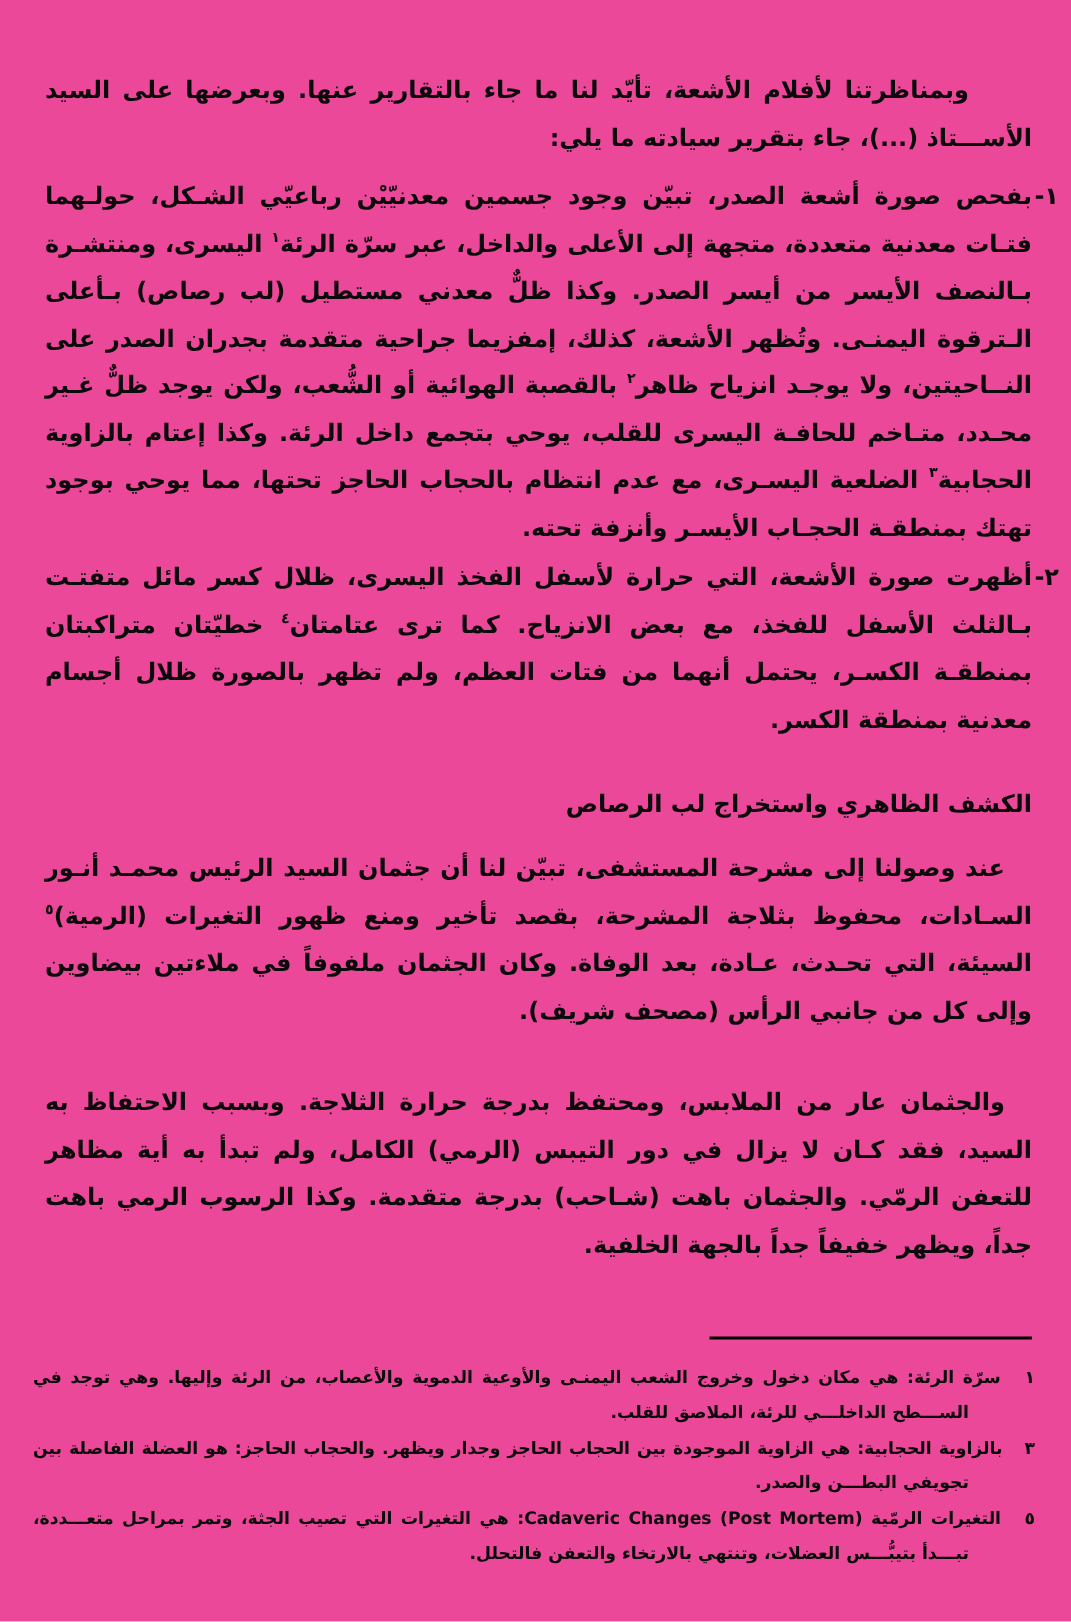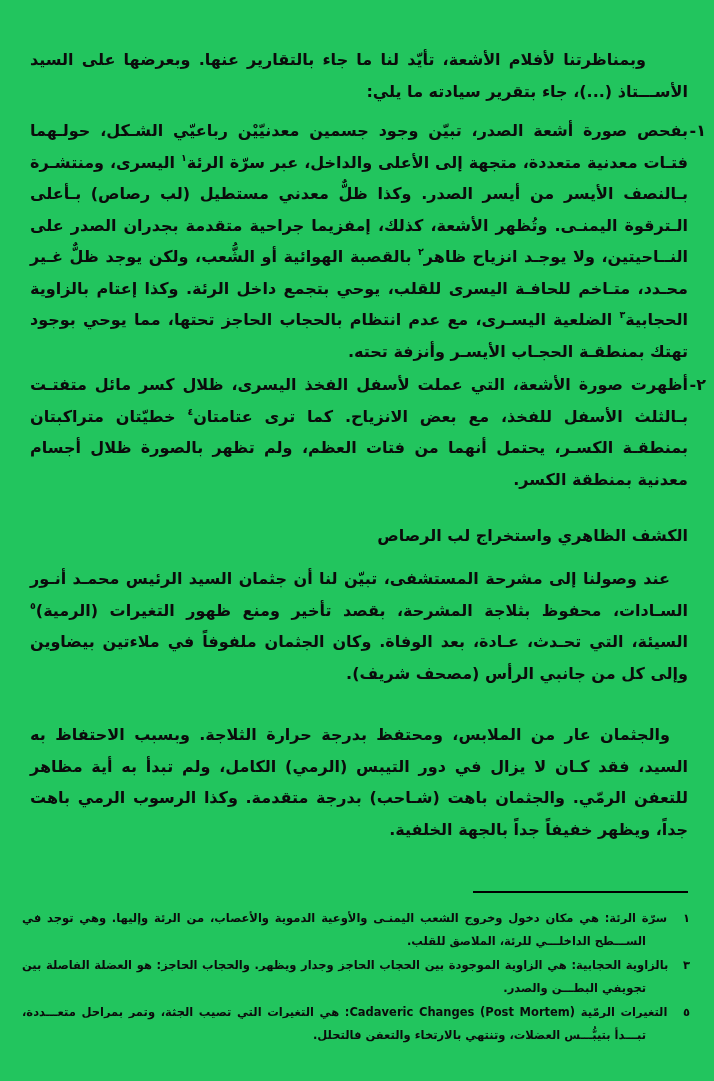--- a/index.html
+++ b/index.html
@@ -1,21 +1,21 @@
 <!DOCTYPE html>
 <html lang="ar" dir="rtl"><head>
 <meta charset="utf-8">
 <style>
   html, body { margin: 0; padding: 0; background: #ffffff; }
   .page {
     position: relative;
     width: 714px;
     height: 1081px;
     margin: 0 auto;
-    background: #22c55e;
+    background: #ec4899;
     box-sizing: border-box;
     padding: 44px 14px 0 30px;
     direction: rtl;
     font-family: "DejaVu Sans", sans-serif;
     font-weight: 700;
     color: #0b0b0b;
     overflow: hidden;
   }
   .body-text {
     font-size: 16px;
@@ -62,21 +62,21 @@
 
   <p class="body-text intro"><span>وبمناظرتنا لأفلام الأشعة، تأيّد لنا ما جاء بالتقارير عنها. وبعرضها على السيد الأســـتاذ (...)، جاء بتقرير سيادته ما يلي:</span></p>
 
   <div class="items" id="items-mount">
       <div class="body-text item">
     <span class="item-num">١-</span>
     <span><span>بفحص صورة أشعة الصدر، تبيّن وجود جسمين معدنيّيْن رباعيّي الشـكل، حولـهما فتـات معدنية متعددة، متجهة إلى الأعلى والداخل، عبر سرّة الرئة</span><span class="sup">١</span><span> اليسرى، ومنتشـرة بـالنصف الأيسر من أيسر الصدر. وكذا ظلٌّ معدني مستطيل (لب رصاص) بـأعلى الـترقوة اليمنـى. وتُظهر الأشعة، كذلك، إمفزيما جراحية متقدمة بجدران الصدر على النــاحيتين، ولا يوجـد انزياح ظاهر</span><span class="sup">٢</span><span> بالقصبة الهوائية أو الشُّعب، ولكن يوجد ظلٌّ غـير محـدد، متـاخم للحافـة اليسرى للقلب، يوحي بتجمع داخل الرئة. وكذا إعتام بالزاوية الحجابية</span><span class="sup">٣</span><span> الضلعية اليسـرى، مع عدم انتظام بالحجاب الحاجز تحتها، مما يوحي بوجود تهتك بمنطقـة الحجـاب الأيسـر وأنزفة تحته.</span></span>
   </div>
       <div class="body-text item">
     <span class="item-num">٢-</span>
-    <span><span>أظهرت صورة الأشعة، التي عملت لأسفل الفخذ اليسرى، ظلال كسر مائل متفتـت بـالثلث الأسفل للفخذ، مع بعض الانزياح. كما ترى عتامتان</span><span class="sup">٤</span><span> خطيّتان متراكبتان بمنطقـة الكسـر، يحتمل أنهما من فتات العظم، ولم تظهر بالصورة ظلال أجسام معدنية بمنطقة الكسر.</span></span>
+    <span><span>أظهرت صورة الأشعة، التي حرارة لأسفل الفخذ اليسرى، ظلال كسر مائل متفتـت بـالثلث الأسفل للفخذ، مع بعض الانزياح. كما ترى عتامتان</span><span class="sup">٤</span><span> خطيّتان متراكبتان بمنطقـة الكسـر، يحتمل أنهما من فتات العظم، ولم تظهر بالصورة ظلال أجسام معدنية بمنطقة الكسر.</span></span>
   </div>
     </div>
 
   <h2 class="heading">الكشف الظاهري واستخراج لب الرصاص</h2>
 
   <div class="paras" id="paras-mount">
       <p class="body-text para">
     <span><span>عند وصولنا إلى مشرحة المستشفى، تبيّن لنا أن جثمان السيد الرئيس محمـد أنـور السـادات، محفوظ بثلاجة المشرحة، بقصد تأخير ومنع ظهور التغيرات (الرمية)</span><span class="sup">٥</span><span> السيئة، التي تحـدث، عـادة، بعد الوفاة. وكان الجثمان ملفوفاً في ملاءتين بيضاوين وإلى كل من جانبي الرأس (مصحف شريف).</span></span>
   </p>
       <p class="body-text para">

